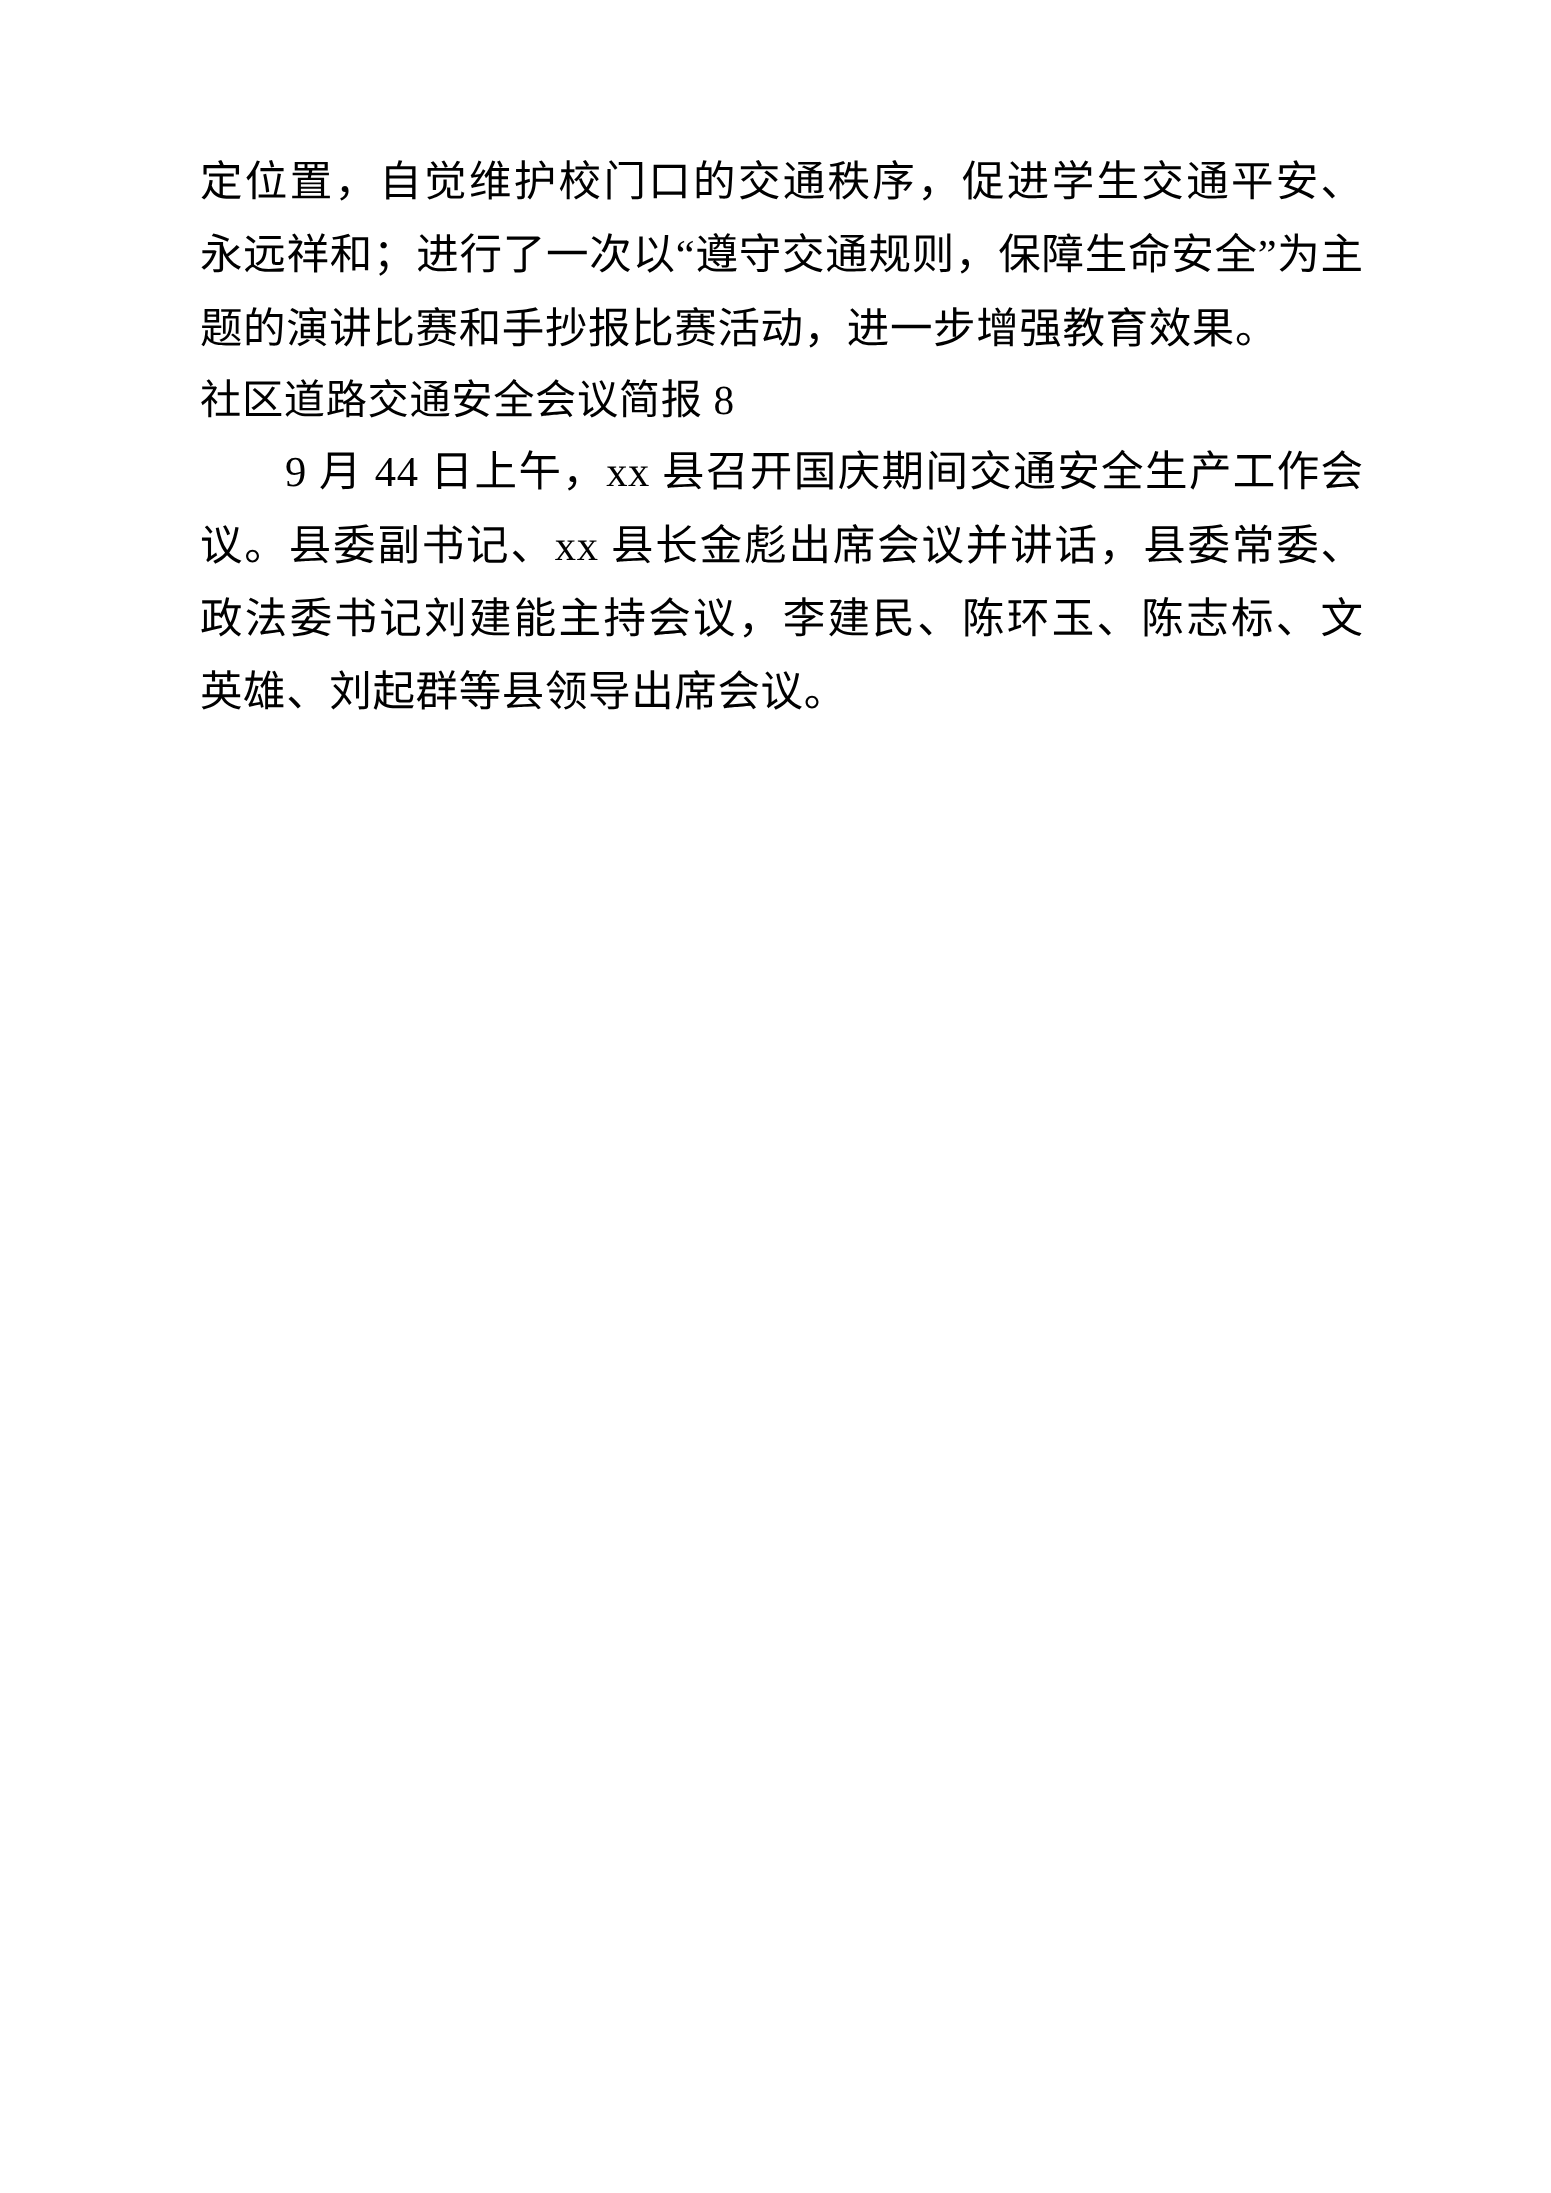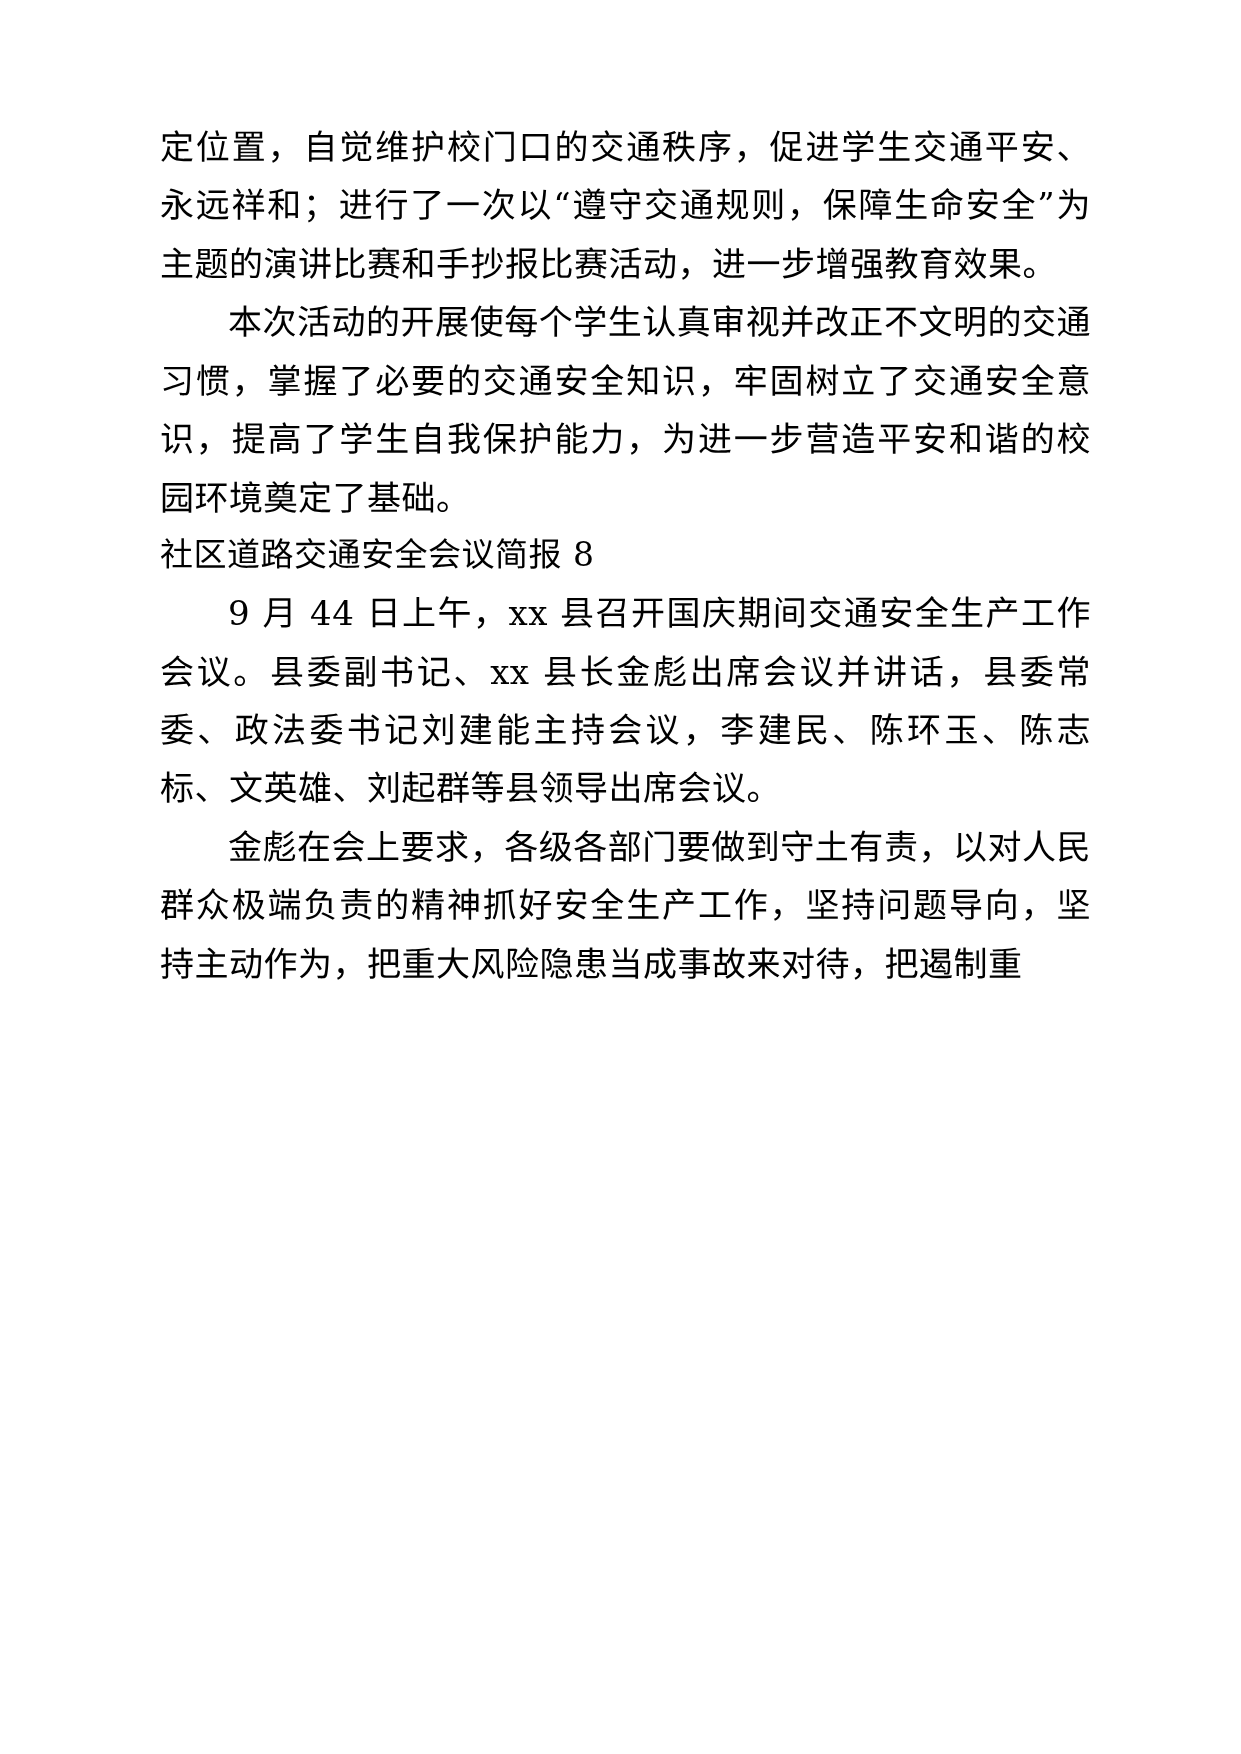--- a/index.html
+++ b/index.html
@@ -17,20 +17,21 @@
     padding: 118px 150px 60px 160px;
     font-family: "DejaVu Serif", "Liberation Serif", serif;
     color: #000000;
   }
   .doc-body {
     font-size: 34px;
     line-height: 1.72;
     text-align: justify;
     text-justify: inter-ideograph;
     letter-spacing: 0.5px;
+    font-family: Liberation Serif, serif;
   }
   p {
     margin: 0 0 0 0;
   }
   .para {
     text-indent: 2em;
   }
   .heading {
     text-indent: 0;
     font-size: 33px;
@@ -39,18 +40,16 @@
   .no-indent {
     text-indent: 0;
   }
 </style>
 </head>
 <body>
 
 <div class="page">
   <div class="doc-body">
     <p class="para no-indent">定位置，自觉维护校门口的交通秩序，促进学生交通平安、永远祥和；进行了一次以“遵守交通规则，保障生命安全”为主题的演讲比赛和手抄报比赛活动，进一步增强教育效果。</p>
-    <p class="para">本次活动的开展使每个学生认真审视并改正不文明的交通习惯，掌握了必要的交通安全知识，牢固树立了交通安全意识，提高了学生自我保护能力，为进一步营造平安和谐的校园环境奠定了基础。</p>
     <p class="heading">社区道路交通安全会议简报 8</p>
     <p class="para">9 月 44 日上午，xx 县召开国庆期间交通安全生产工作会议。县委副书记、xx 县长金彪出席会议并讲话，县委常委、政法委书记刘建能主持会议，李建民、陈环玉、陈志标、文英雄、刘起群等县领导出席会议。</p>
-    <p class="para">金彪在会上要求，各级各部门要做到守土有责，以对人民群众极端负责的精神抓好安全生产工作，坚持问题导向，坚持主动作为，把重大风险隐患当成事故来对待，把遏制重</p>
   </div>
 </div>
 
 </body></html>

